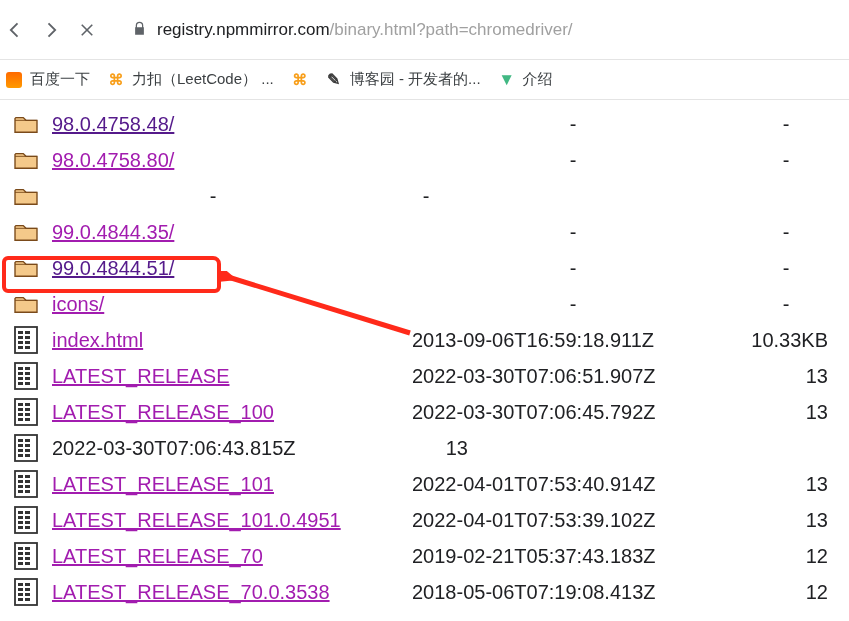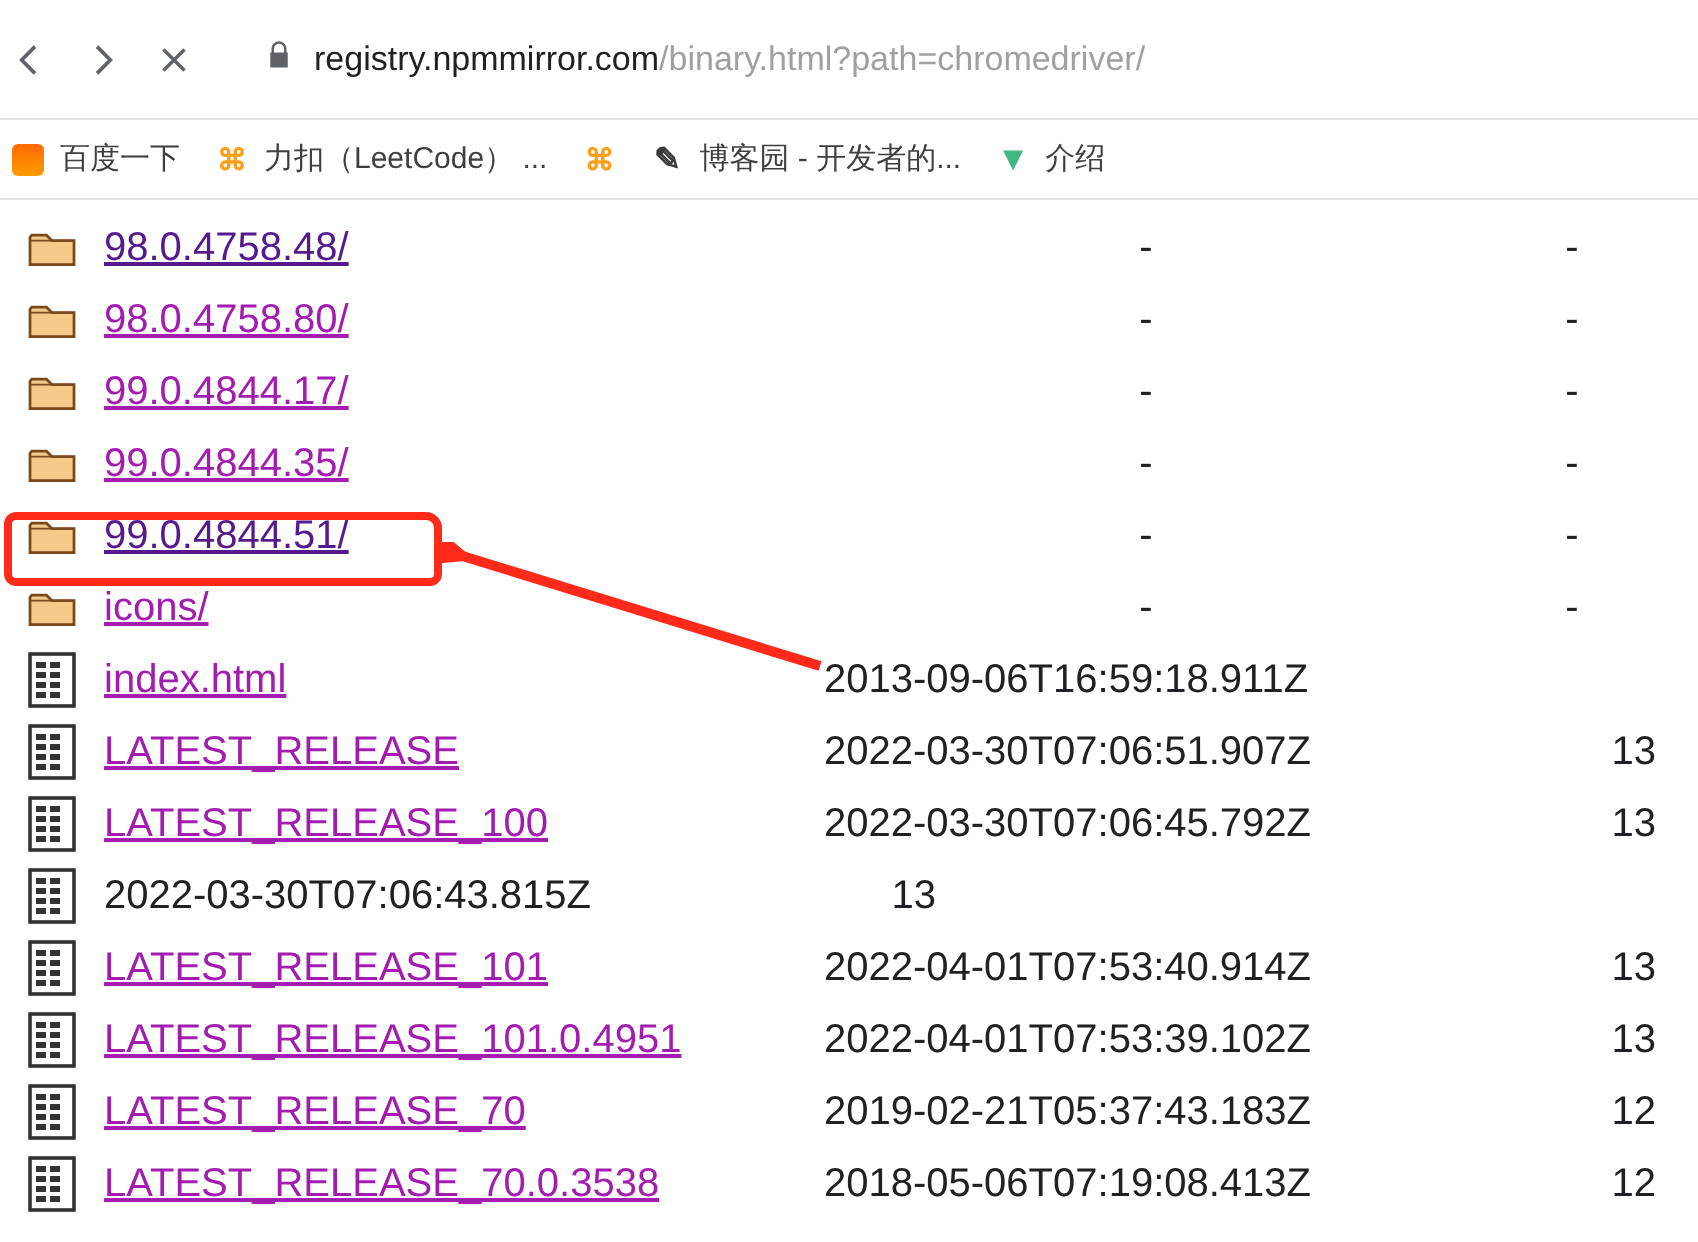--- a/index.html
+++ b/index.html
@@ -206,21 +206,20 @@
       <div class="name-col"><a href="#">98.0.4758.80/</a></div>
       <div class="date-col" style="text-align: center;">-</div>
       <div class="size-col" style="text-align: center; padding-right: 0px;">-</div>
     </div>
     <div class="row">
       <div class="icon-col">
         <svg class="folder-icon" viewBox="0 0 28 24">
           <use href="#folder-g"></use>
         </svg>
       </div>
-      <div class="name-col"><a href="#">99.0.4844.17/</a></div>
       <div class="date-col" style="text-align: center;">-</div>
       <div class="size-col" style="text-align: center; padding-right: 0px;">-</div>
     </div>
     <div class="row">
       <div class="icon-col">
         <svg class="folder-icon" viewBox="0 0 28 24">
           <use href="#folder-g"></use>
         </svg>
       </div>
       <div class="name-col"><a href="#">99.0.4844.35/</a></div>
@@ -248,20 +247,21 @@
       <div class="size-col" style="text-align: center; padding-right: 0px;">-</div>
     </div>
     <div class="row">
       <div class="icon-col">
         <svg class="file-icon" viewBox="0 0 24 28">
           <use href="#file-g"></use>
         </svg>
       </div>
       <div class="name-col"><a href="#">index.html</a></div>
       <div class="date-col">2013-09-06T16:59:18.911Z</div>
+      <div class="size-col">10.33KB</div>
     </div>
     <div class="row">
       <div class="icon-col">
         <svg class="file-icon" viewBox="0 0 24 28">
           <use href="#file-g"></use>
         </svg>
       </div>
       <div class="name-col"><a href="#">LATEST_RELEASE</a></div>
       <div class="date-col">2022-03-30T07:06:51.907Z</div>
       <div class="size-col">13</div>

